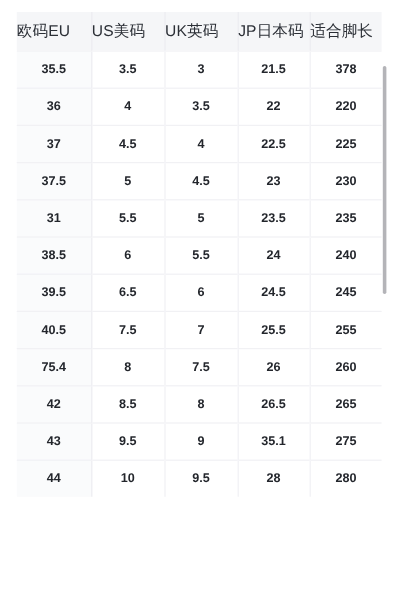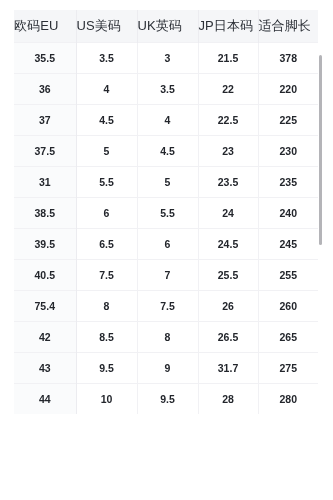--- a/index.html
+++ b/index.html
@@ -184,21 +184,21 @@
           <td class="col-eu">42</td>
           <td>8.5</td>
           <td>8</td>
           <td>26.5</td>
           <td>265</td>
         </tr>
         <tr>
           <td class="col-eu">43</td>
           <td>9.5</td>
           <td>9</td>
-          <td>31.7</td>
+          <td>35.1</td>
           <td>275</td>
         </tr>
         <tr>
           <td class="col-eu">44</td>
           <td>10</td>
           <td>9.5</td>
           <td>28</td>
           <td>280</td>
         </tr>
       </tbody>

